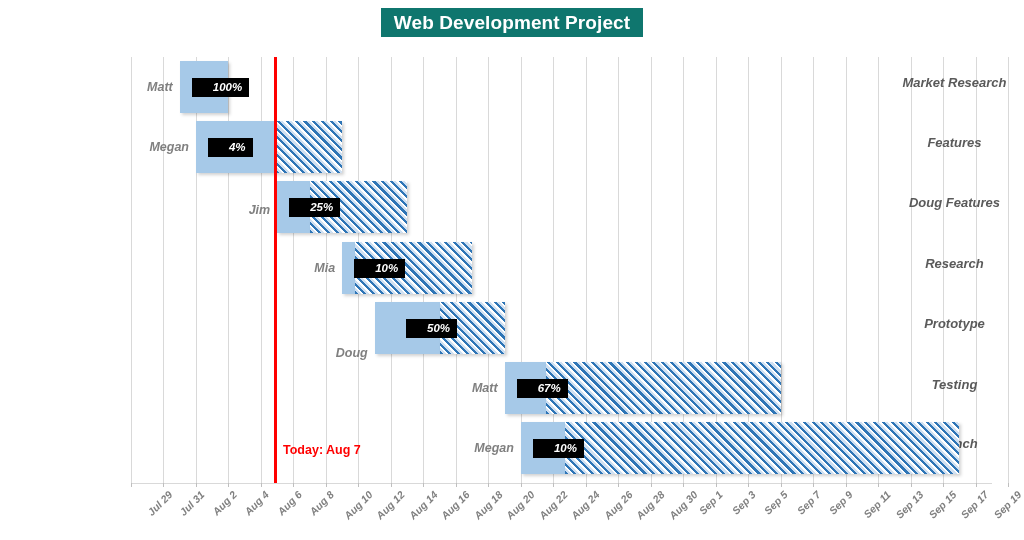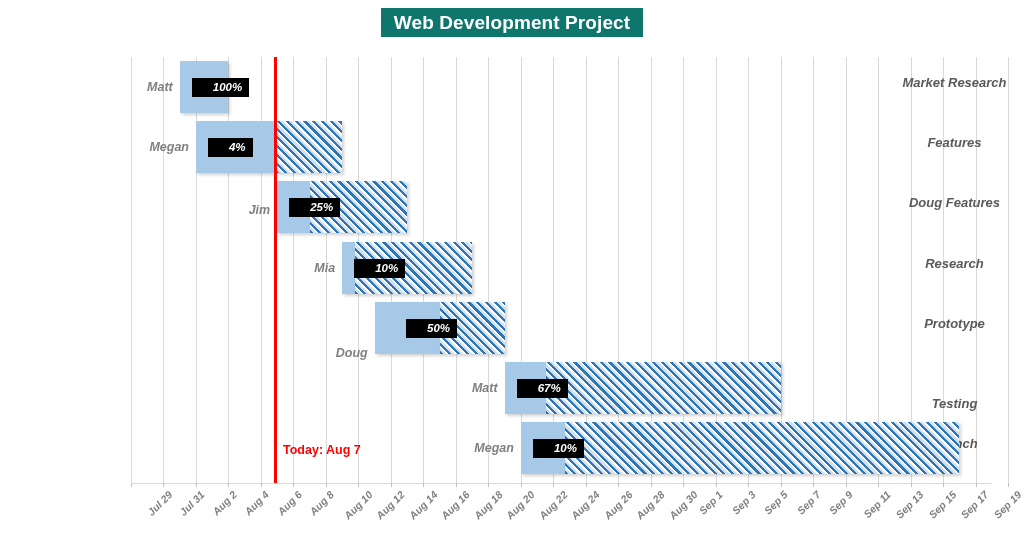--- a/index.html
+++ b/index.html
@@ -136,21 +136,21 @@
       <div class="gridline" style="left: 877.23px;"></div>
     </div>
   <div id="axis-bottom"></div>
 
   <div id="cat-labels">
       <div class="cat-label" style="top: 76px;">Market Research</div>
       <div class="cat-label" style="top: 136.2px;">Features</div>
       <div class="cat-label" style="top: 196.4px;">Doug Features</div>
       <div class="cat-label" style="top: 256.6px;">Research</div>
       <div class="cat-label" style="top: 316.8px;">Prototype</div>
-      <div class="cat-label" style="top: 397px;">Testing</div>
+      <div class="cat-label" style="top: 378px;">Testing</div>
       <div class="cat-label" style="top: 437.2px;">Launch</div>
     </div>
   <div id="bars-layer">
       <div class="bar-wrap" style="left: 179.735px; top: 61px; width: 48.735px;">
         <div class="bar-done" style="width: 48.735px;"></div>
       </div>
       <div class="owner" style="left: 89.735px; width: 90px; top: 80px;">Matt</div>
       <div class="pct" style="left: 191.735px; top: 78px;">100%</div>
       <div class="bar-wrap" style="left: 195.98px; top: 121.2px; width: 146.205px;">
         <div class="bar-done" style="width: 80.4128px;"></div>

